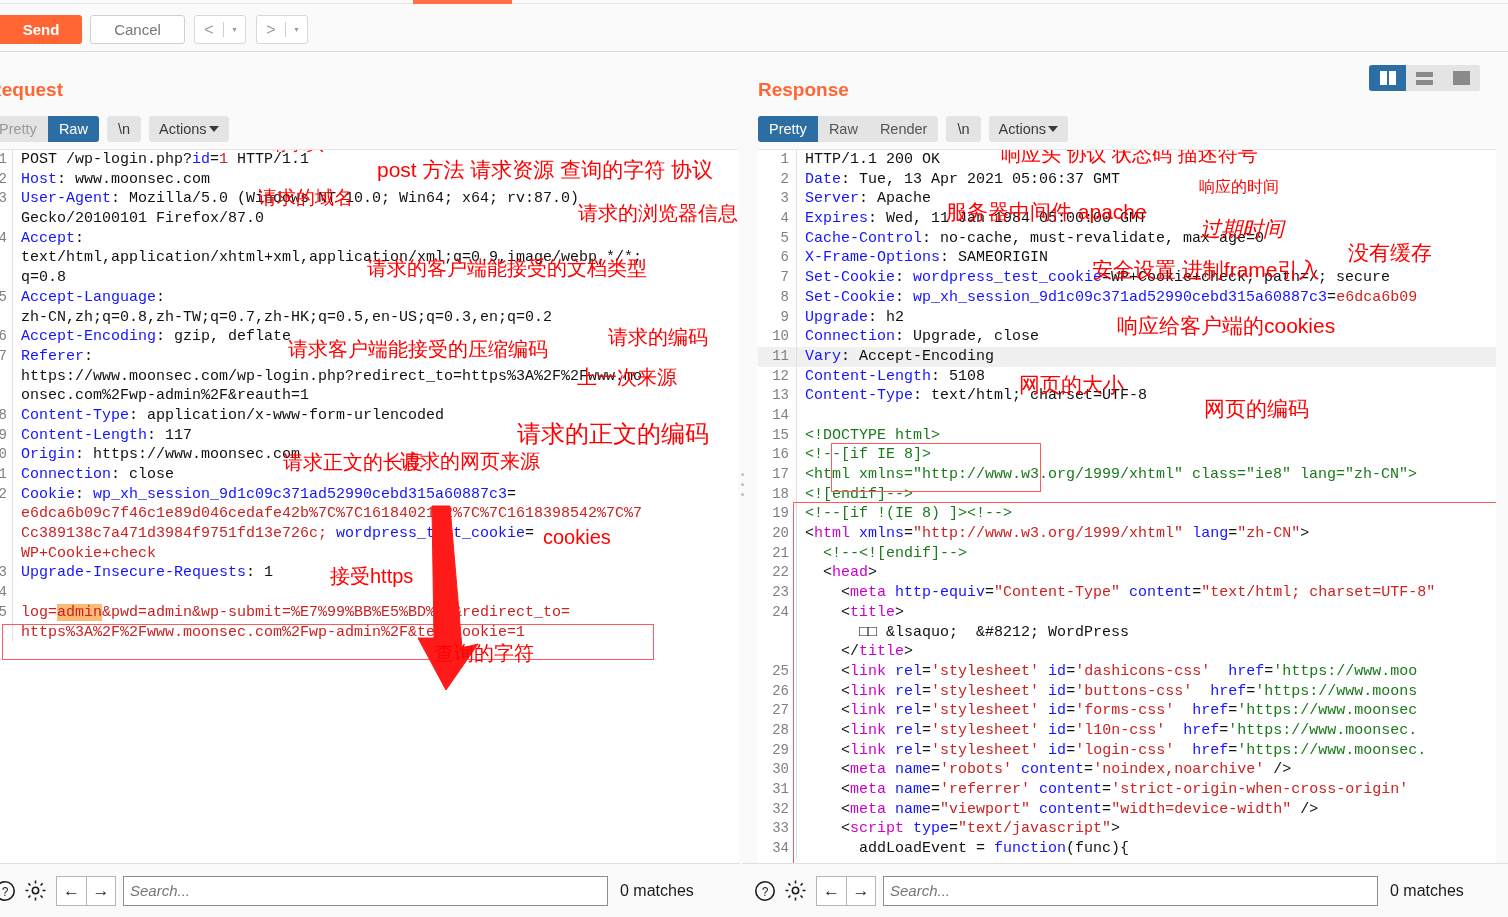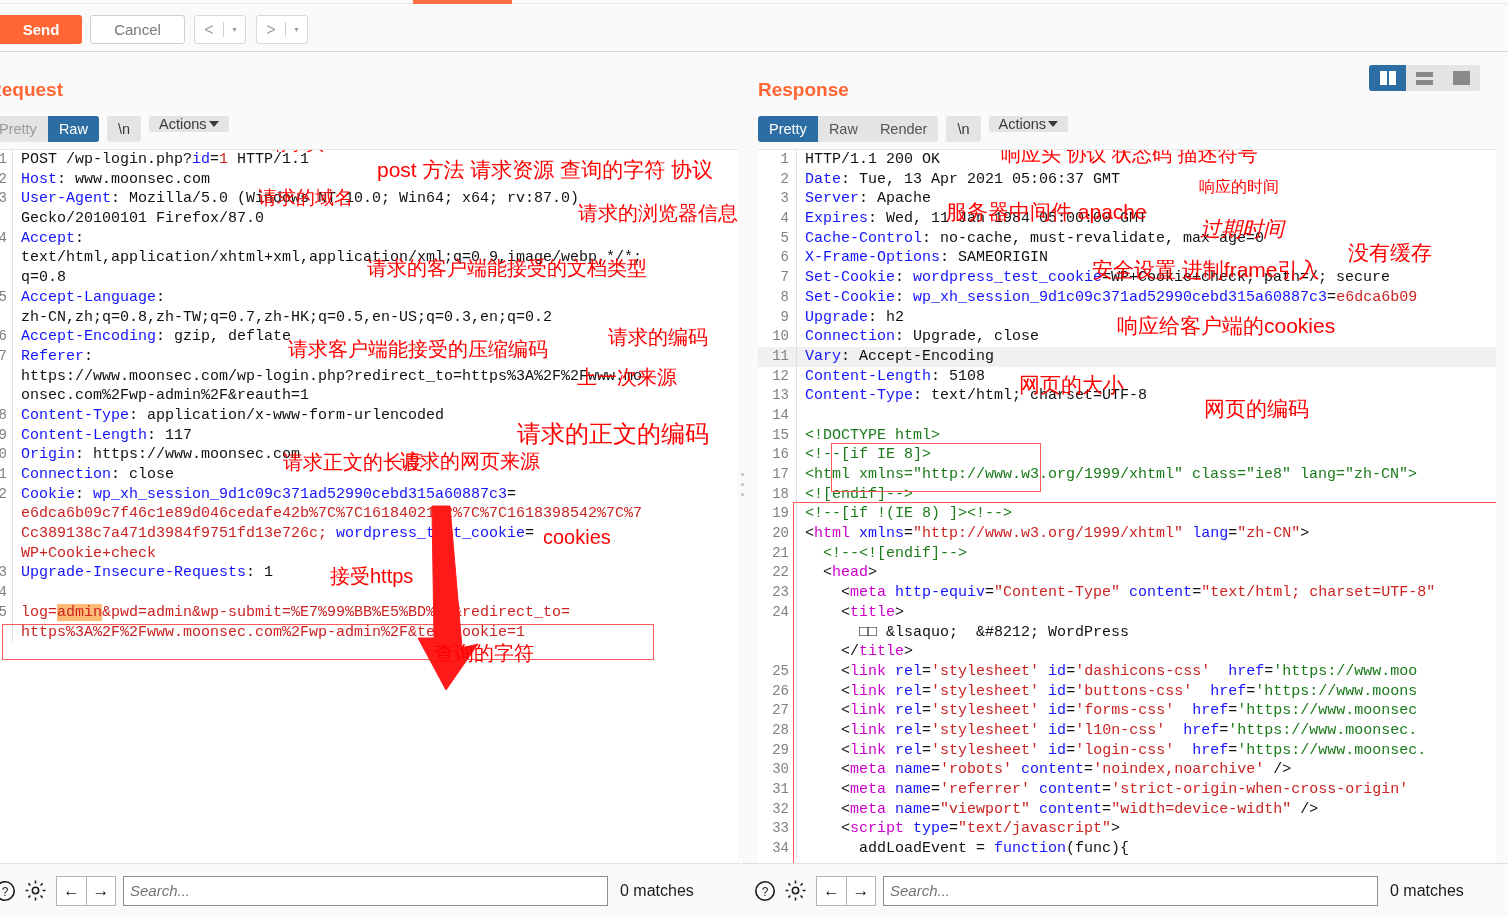--- a/index.html
+++ b/index.html
@@ -156,21 +156,21 @@
   .st.active { background: #2c6da3; color: #ffffff; }
   .st.dim { color: #9a9a9a; }
   .st-single {
     background: #e4e4e4; border-radius: 3px;
     padding: 0 11px; height: 26px; line-height: 26px;
     font-size: 14.5px; color: #3a3a3a; margin-right: 8px;
     cursor: pointer; white-space: nowrap;
   }
   .st-actions {
     background: #e4e4e4; border-radius: 3px;
-    padding: 0 10px; height: 16px;
+    padding: 0 10px; height: 26px;
     display: flex; align-items: center; gap: 2px;
     font-size: 14.5px; color: #3a3a3a;
     cursor: pointer; white-space: nowrap;
   }
   .caret-down {
     width: 0; height: 0;
     border-left: 5px solid transparent;
     border-right: 5px solid transparent;
     border-top: 6px solid #3a3a3a;
   }

